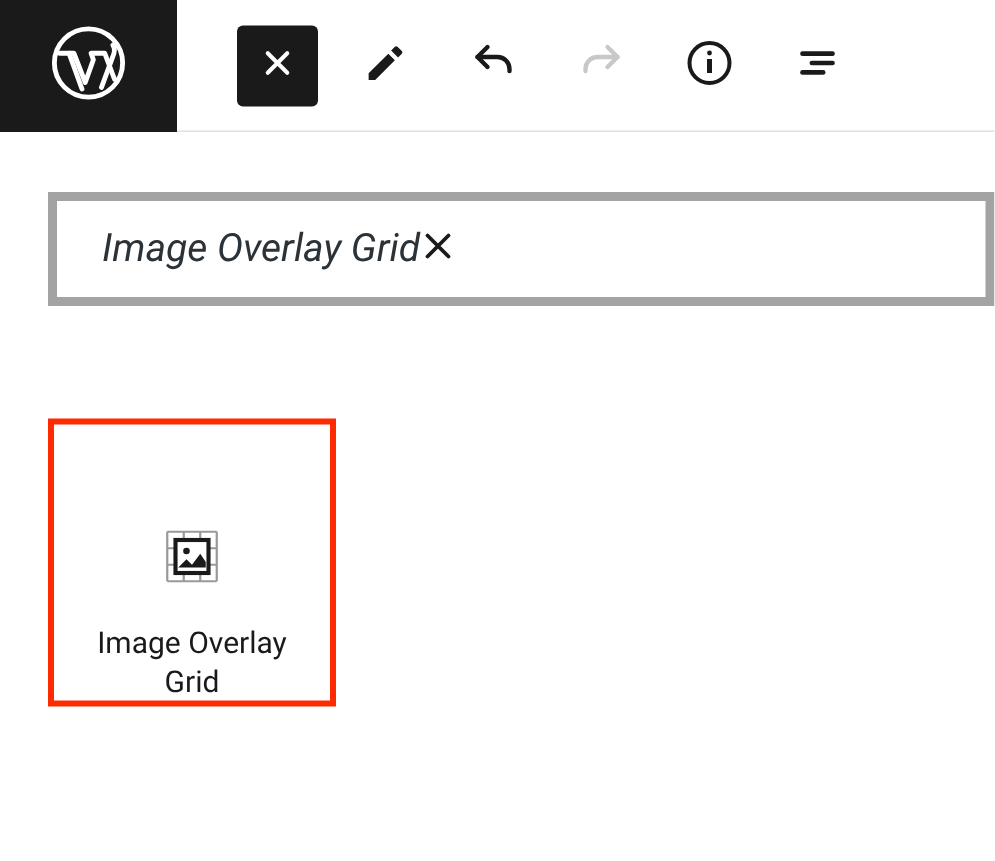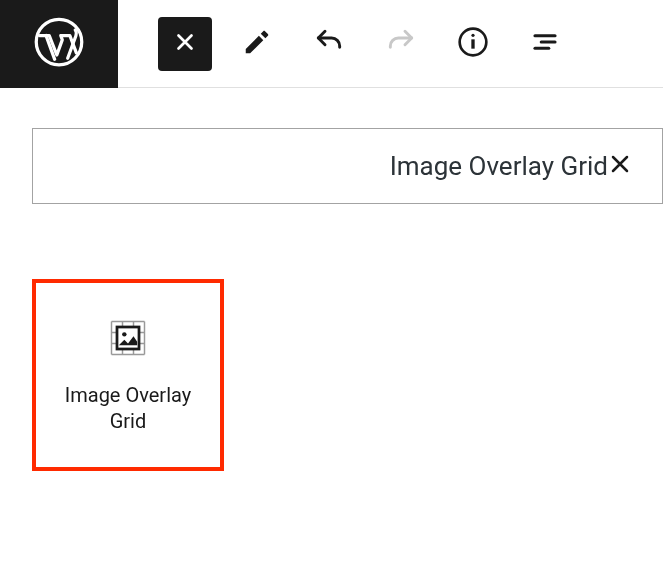--- a/index.html
+++ b/index.html
@@ -6,25 +6,25 @@
     body { font-family: -apple-system, BlinkMacSystemFont, "Segoe UI", Roboto, sans-serif; background: #fff; width: 663px; height: 574px; overflow: hidden; }
     .toolbar { display: flex; align-items: center; height: 88px; border-bottom: 1px solid #e0e0e0; }
     .wp-logo { width: 118px; height: 88px; background: #1a1a1a; display: flex; align-items: center; justify-content: center; }
     .wp-logo svg { width: 52px; height: 52px; }
     .toolbar-buttons { display: flex; align-items: center; gap: 18px; padding-left: 40px; }
     .btn { width: 54px; height: 54px; display: flex; align-items: center; justify-content: center; border-radius: 4px; cursor: pointer; }
     .btn-close { background: #1a1a1a; color: #fff; }
     .btn-icon { color: #1a1a1a; }
     .btn-disabled { color: #bbb; }
     .search-wrap { padding: 40px 0 0 32px; }
-    .search-box { display: flex; align-items: center; justify-content: flex-end; border: 1px solid #a3a3a3; padding: 0 30px; height: 76px; width: 631px; }
+    .search-box { display: flex; align-items: center; justify-content: flex-start; border: 6px solid #a3a3a3; padding: 0 30px; height: 76px; width: 631px; font-style: italic; }
     .search-text { font-size: 26px; color: #2c3338; }
     .search-clear { cursor: pointer; }
     .results { padding: 75px 0 0 32px; }
-    .block-item { width: 192px; height: 192px; border: 4px solid #ff2a00; display: flex; flex-direction: column; align-items: center; justify-content: center; cursor: pointer; gap: 22px; }
+    .block-item { width: 192px; height: 192px; border: 4px solid #ff2a00; display: flex; flex-direction: column; align-items: center; justify-content: flex-end; cursor: pointer; gap: 22px; }
     .block-icon { display: flex; align-items: center; justify-content: center; }
     .block-label { font-size: 20px; color: #1a1a1a; text-align: center; line-height: 1.3; }
   </style>
 </head>
 <body>
 
 <div class="toolbar">
   <div class="wp-logo">
     <span>
       <svg viewBox="0 0 24 24" fill="none" stroke="#fff" stroke-width="1.5">

